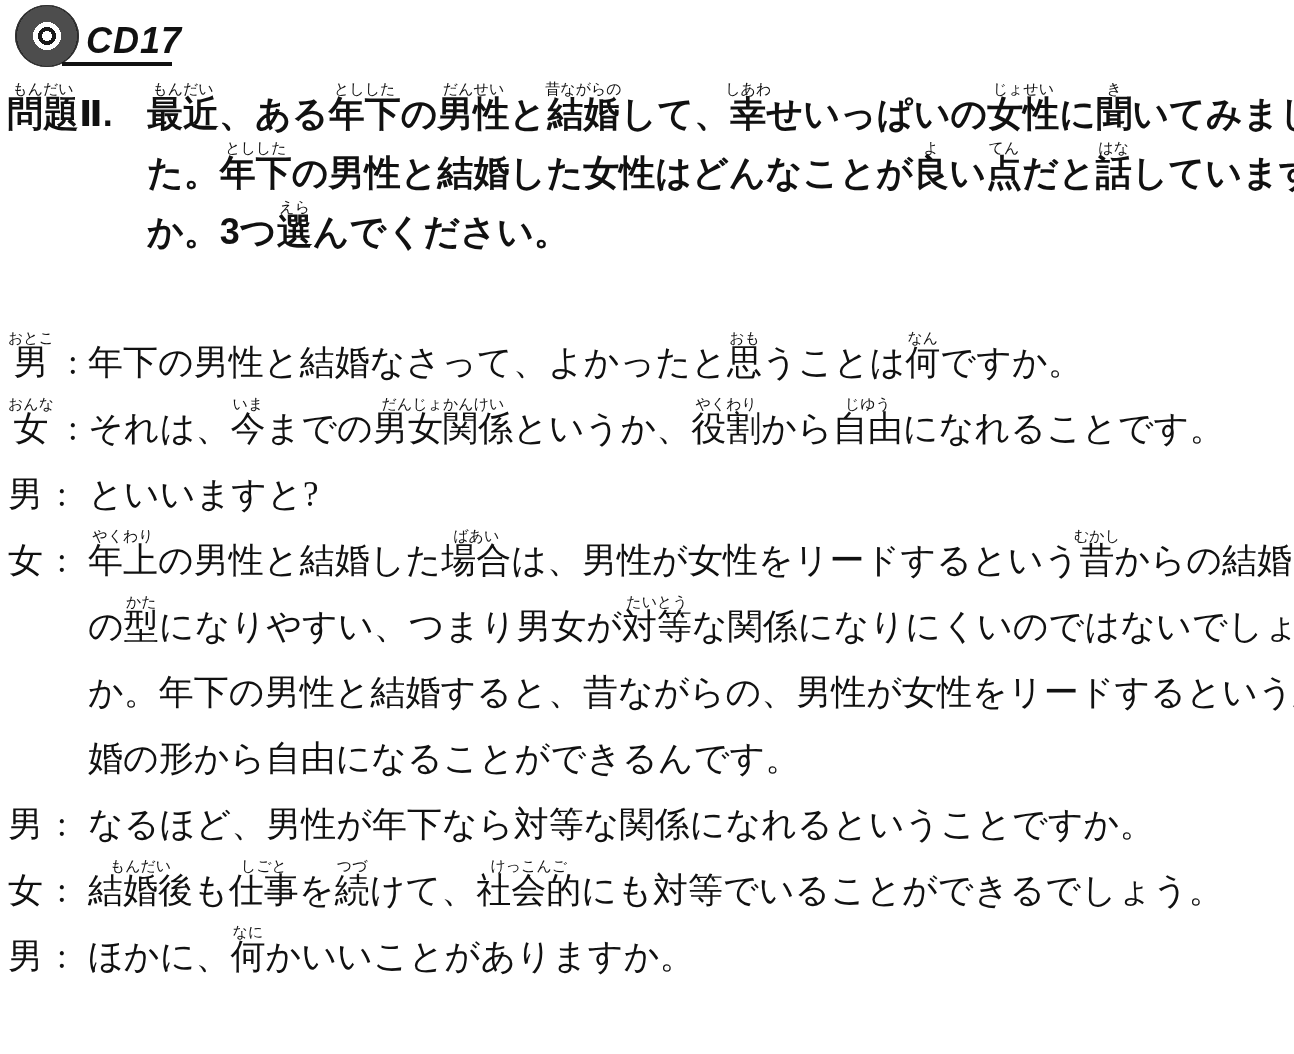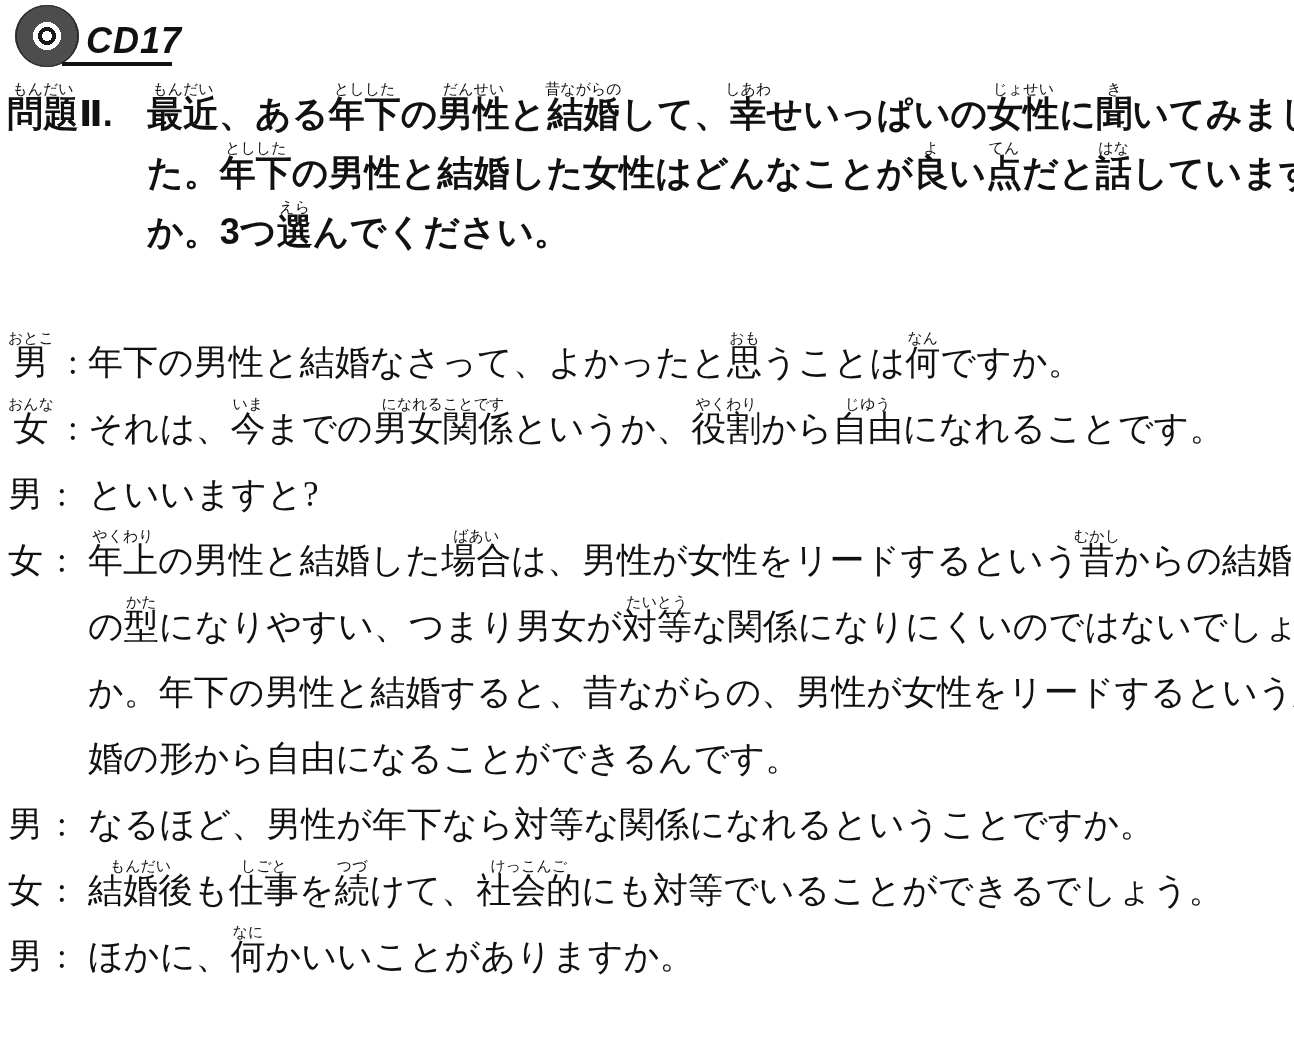--- a/index.html
+++ b/index.html
@@ -85,21 +85,21 @@
         <div class="utt-text">
           <div class="d-line">年下の男性と結婚なさって、よかったと<ruby>思<rt>おも</rt></ruby>うことは<ruby>何<rt>なん</rt></ruby>ですか。</div>
         </div>
       </div>
       <div class="utt">
         <div class="utt-speaker">
           <span><ruby>女<rt>おんな</rt></ruby></span>
           <span class="utt-colon">:</span>
         </div>
         <div class="utt-text">
-          <div class="d-line">それは、<ruby>今<rt>いま</rt></ruby>までの<ruby>男女関係<rt>になれることです</rt></ruby>というか、<ruby>役割<rt>やくわり</rt></ruby>から<ruby>自由<rt>じゆう</rt></ruby>になれることです。</div>
+          <div class="d-line">それは、<ruby>今<rt>いま</rt></ruby>までの<ruby>男女関係<rt>だんじょかんけい</rt></ruby>というか、<ruby>役割<rt>やくわり</rt></ruby>から<ruby>自由<rt>じゆう</rt></ruby>になれることです。</div>
         </div>
       </div>
       <div class="utt">
         <div class="utt-speaker">
           <span>男</span>
           <span class="utt-colon">:</span>
         </div>
         <div class="utt-text">
           <div class="d-line">といいますと?</div>
         </div>

